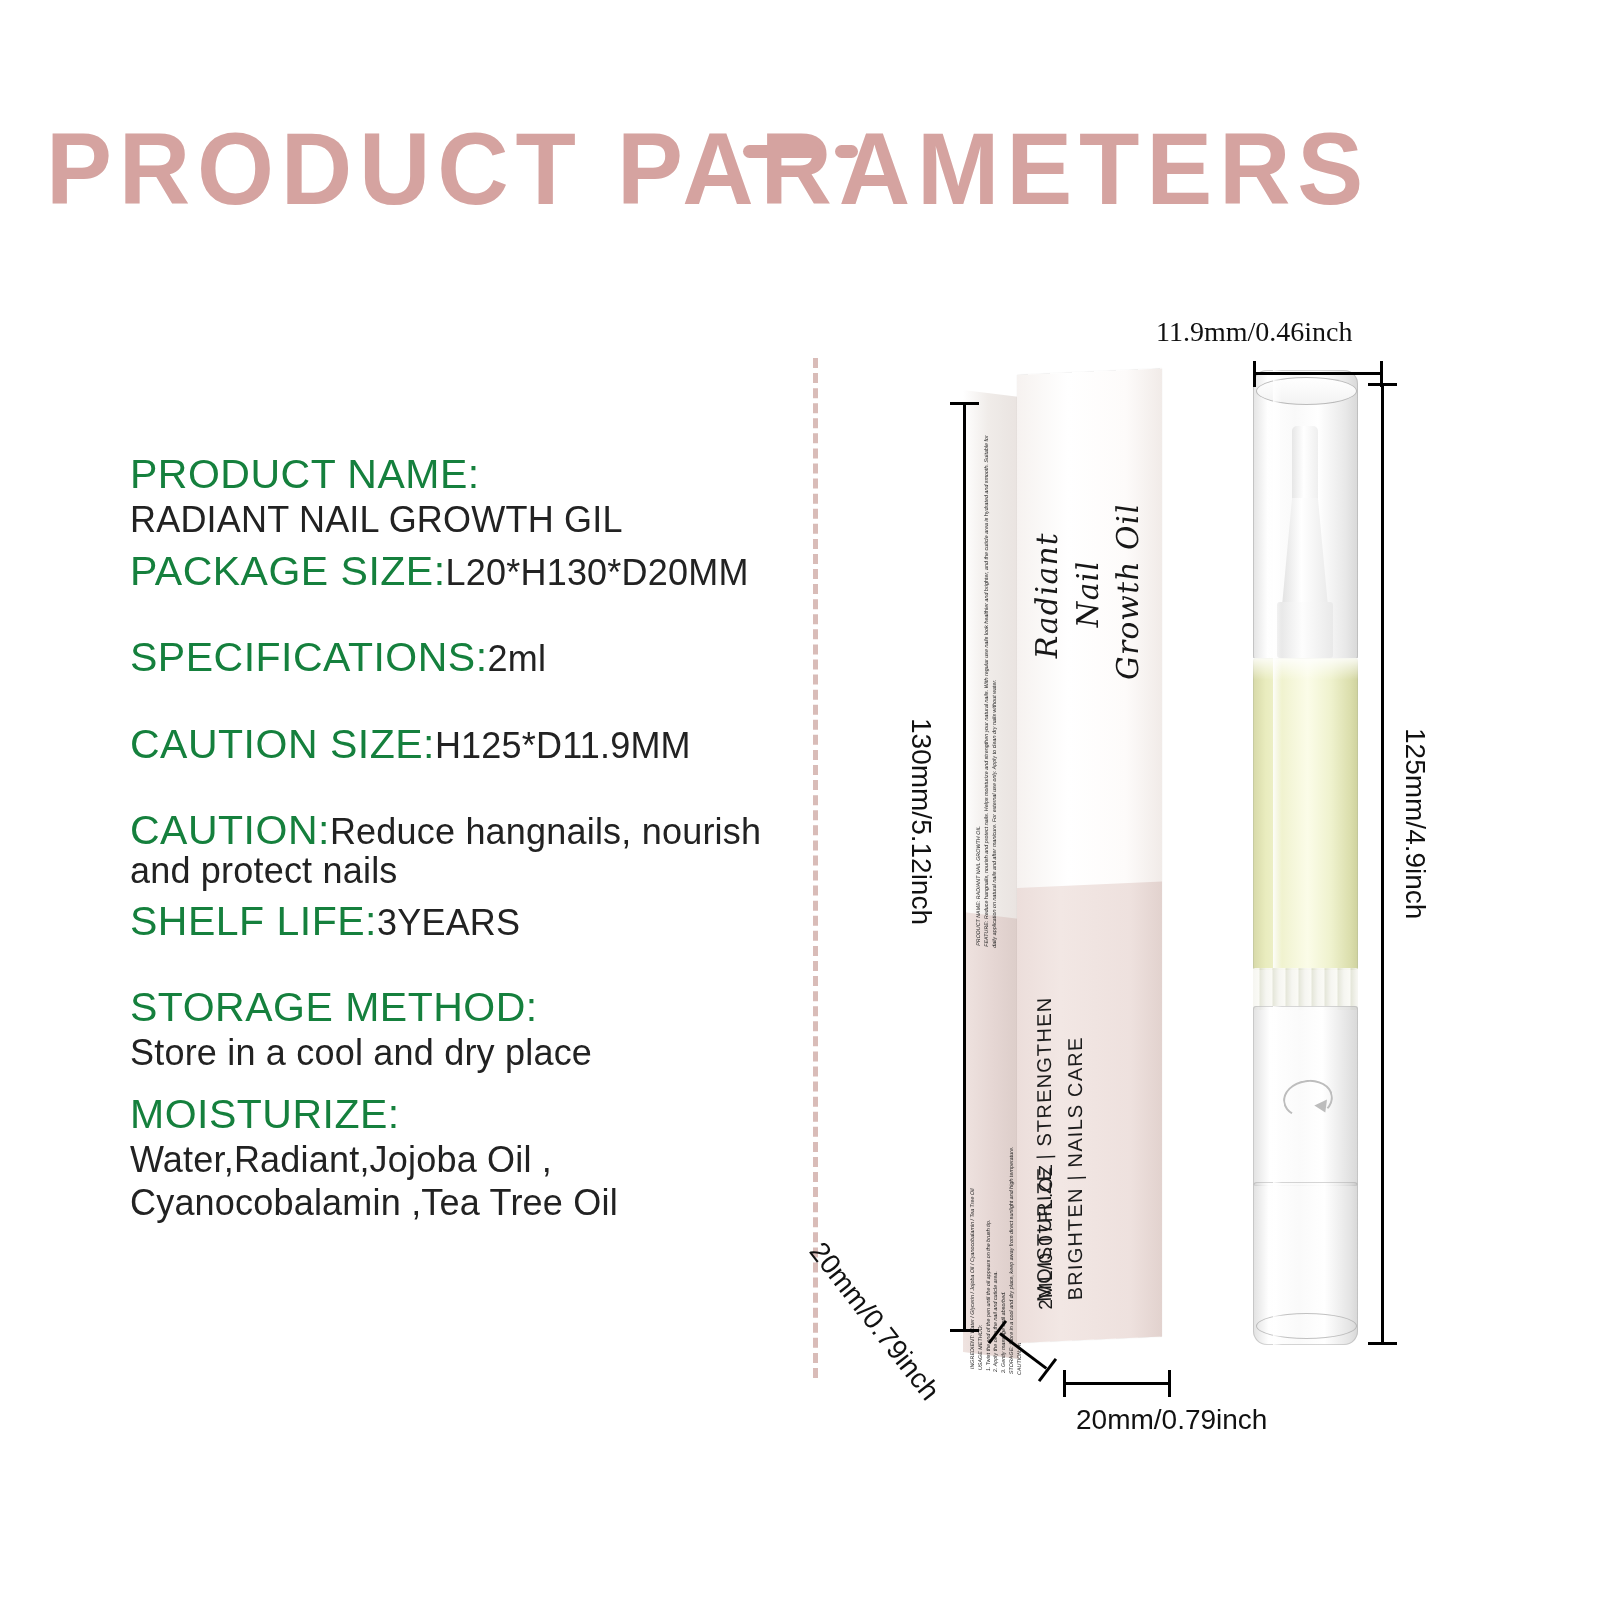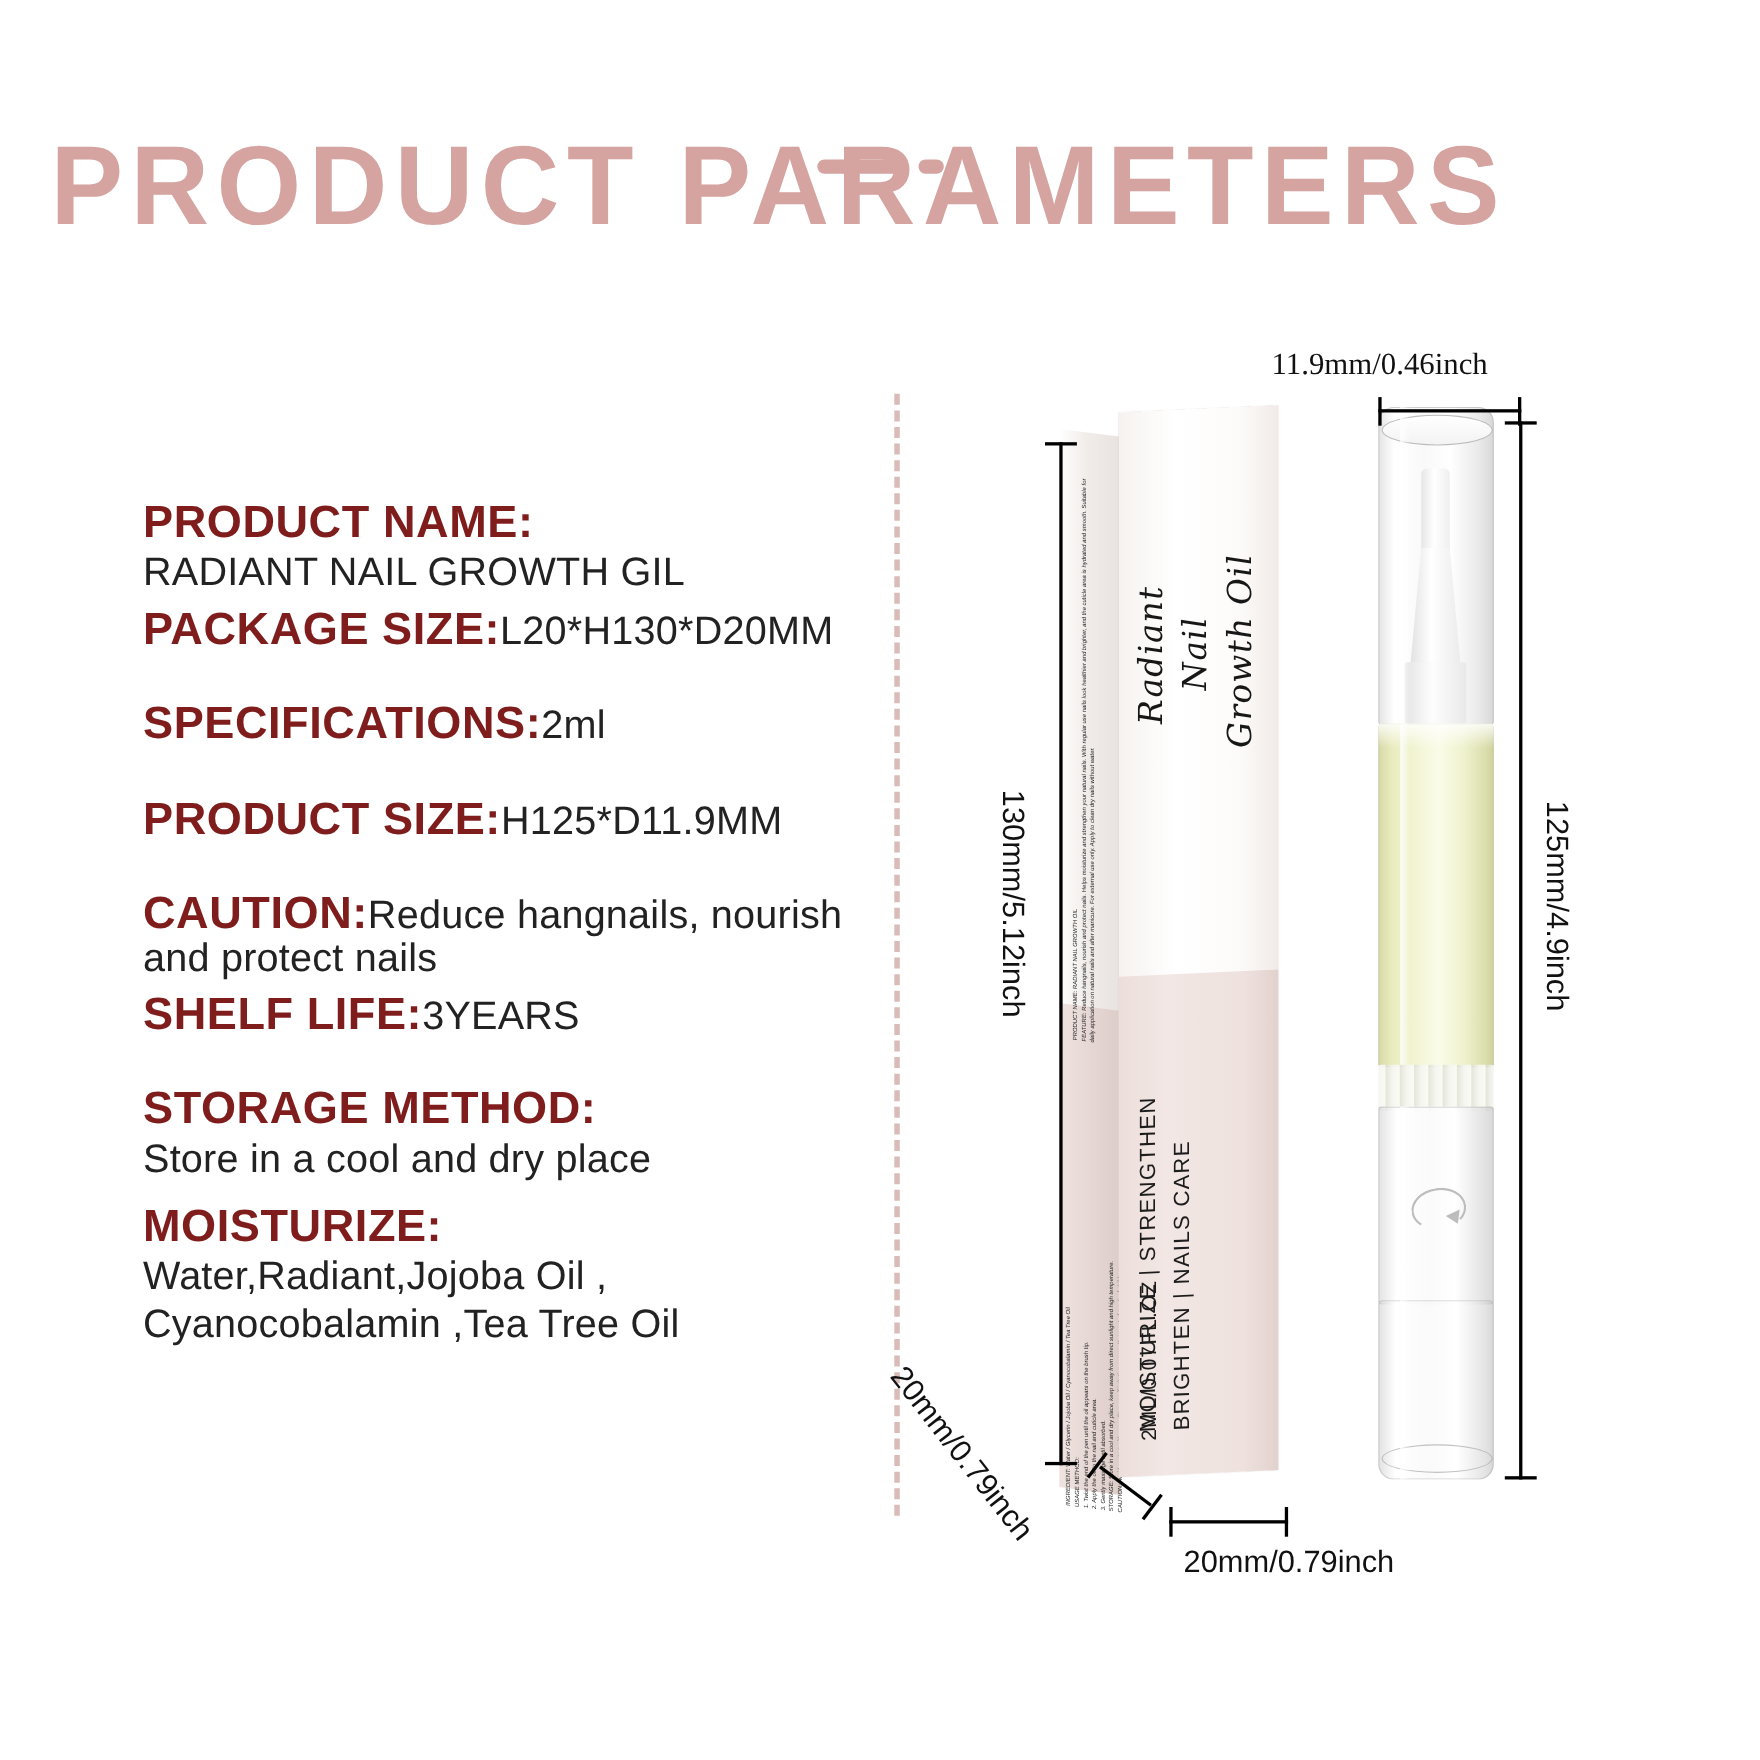--- a/index.html
+++ b/index.html
@@ -38,22 +38,22 @@
   }
 
   
   #spec-list{
     position:absolute;left:130px;top:452px;width:650px;
     color:#2b2b2b;
   }
   .spec-row{margin-bottom:2px;}
   .lbl{
     font-family:"Liberation Sans Narrow","Liberation Sans",sans-serif;
-    font-weight:bold;
-    color:#7f1d1d;
+    font-weight:normal;
+    color:#15803d;
     font-size:41px;
     letter-spacing:0.5px;
     white-space:nowrap;
   }
   .val{
     font-family:"Liberation Sans Narrow","Liberation Sans",sans-serif;
     font-weight:normal;
     color:#222222;
     font-size:36px;
     letter-spacing:0.2px;
@@ -288,21 +288,21 @@
 
   <div class="gap-lg"></div>
 
   <div class="spec-row row-inline">
     <span class="lbl">SPECIFICATIONS:</span><span class="val">2ml</span>
   </div>
 
   <div class="gap-lg"></div>
 
   <div class="spec-row row-inline">
-    <span class="lbl">PRODUCT SIZE:</span><span class="val">H125*D11.9MM</span>
+    <span class="lbl">CAUTION SIZE:</span><span class="val">H125*D11.9MM</span>
   </div>
 
   <div class="gap-lg"></div>
 
   <div class="spec-row row-inline">
     <span class="lbl">CAUTION:</span><span class="val">Reduce hangnails, nourish and protect nails</span>
   </div>
 
   <div class="gap-xs"></div>
 

